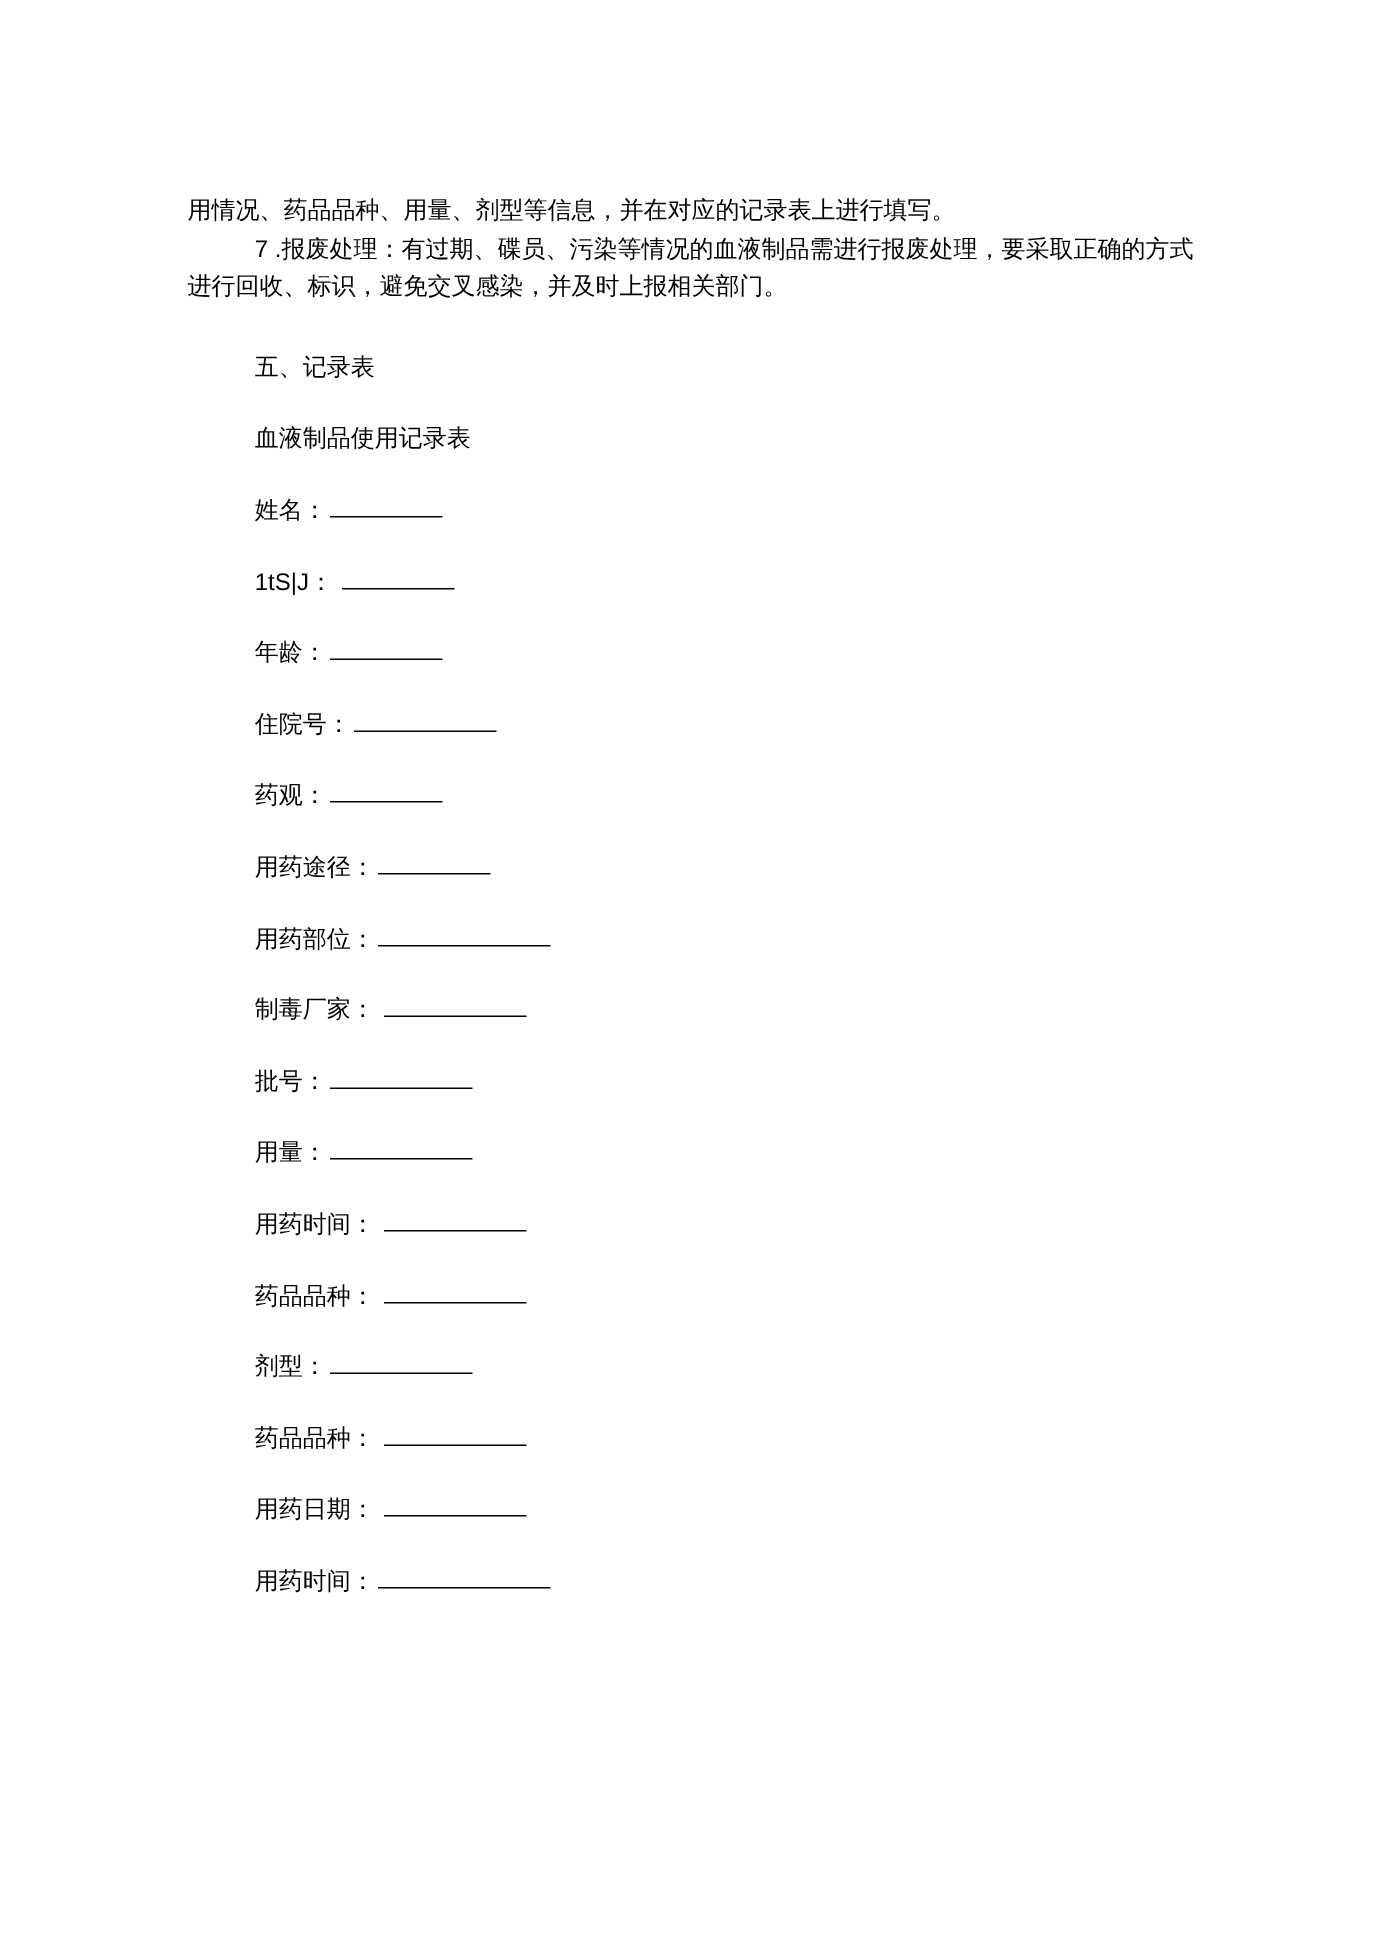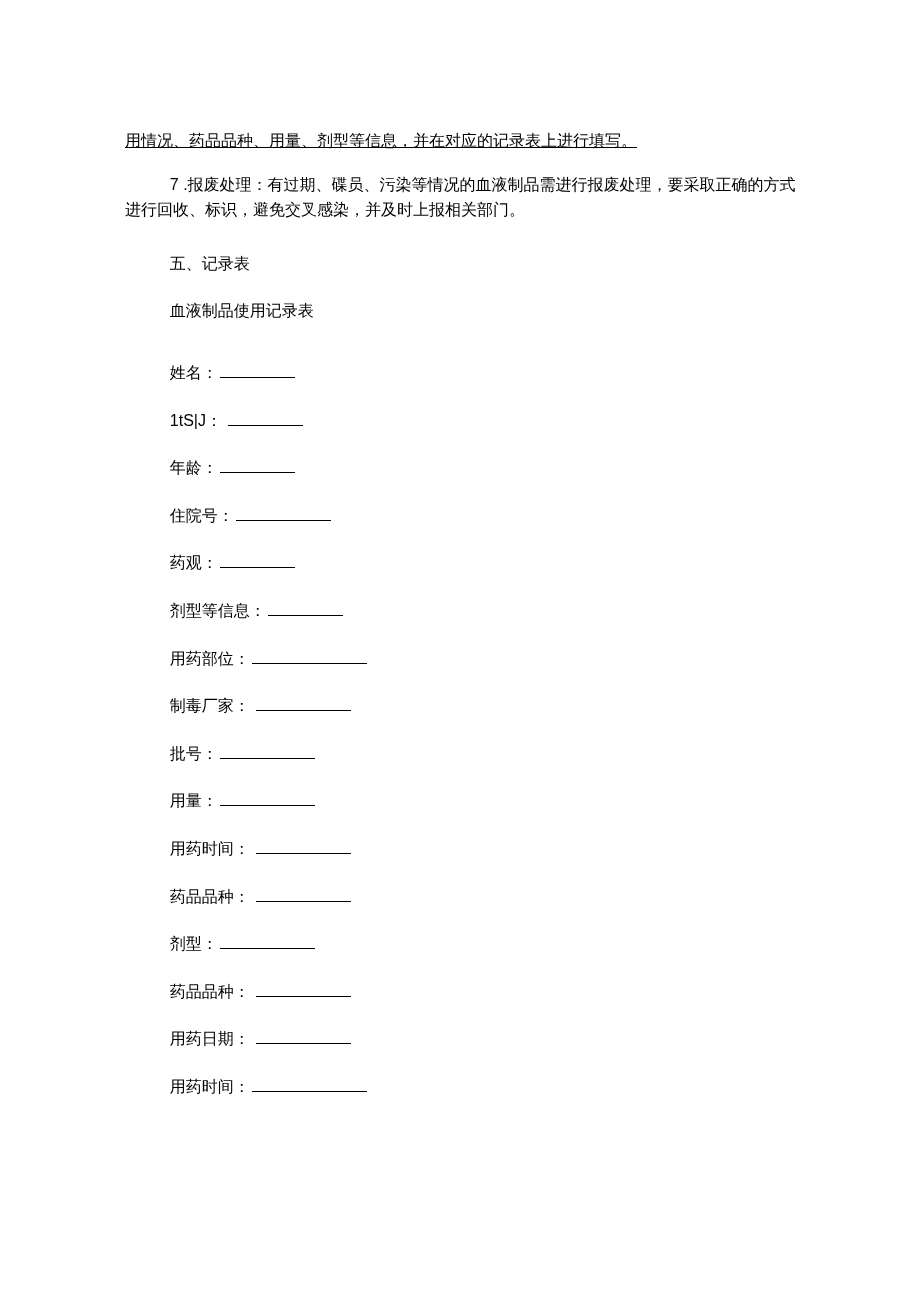--- a/index.html
+++ b/index.html
@@ -11,39 +11,37 @@
       background: #ffffff;
       font-family: "Microsoft YaHei", "SimSun", sans-serif;
       color: #000000;
       width: 920px;
       height: 1301px;
       padding: 128px 120px 0 125px;
       font-size: 16px;
       line-height: 1.6;
     }
     .paragraph {
-      margin-bottom: 18px;
       text-align: justify;
-      text-decoration: underline;
     }
     .indent-first {
       text-indent: 0;
     }
     .numbered-item {
       text-indent: 2.8em;
       margin-bottom: 18px;
     }
     .section-title {
       text-indent: 2.8em;
       margin-top: 28px;
       margin-bottom: 22px;
     }
     .form-title {
       text-indent: 2.8em;
-      margin-bottom: 36px;
+      margin-bottom: 22px;
     }
     .form-line {
       text-indent: 2.8em;
       margin-bottom: 22px;
     }
     .underline {
       display: inline-block;
       border-bottom: 1px solid #000;
       min-width: 80px;
       height: 1em;
@@ -93,21 +91,21 @@
 
 <div class="form-line">
   <span>住院号：</span><span class="underline underline-med"></span>
 </div>
 
 <div class="form-line">
   <span>药观：</span><span class="underline underline-short"></span>
 </div>
 
 <div class="form-line">
-  <span>剂型等信息：</span><span class="underline underline-short"></span>
+  <span>用药途径：</span><span class="underline underline-short"></span>
 </div>
 
 <div class="form-line">
   <span>用药部位：</span><span class="underline underline-long"></span>
 </div>
 
 <div class="form-line">
   <span>制毒厂家：</span> <span class="underline underline-med"></span>
 </div>
 

